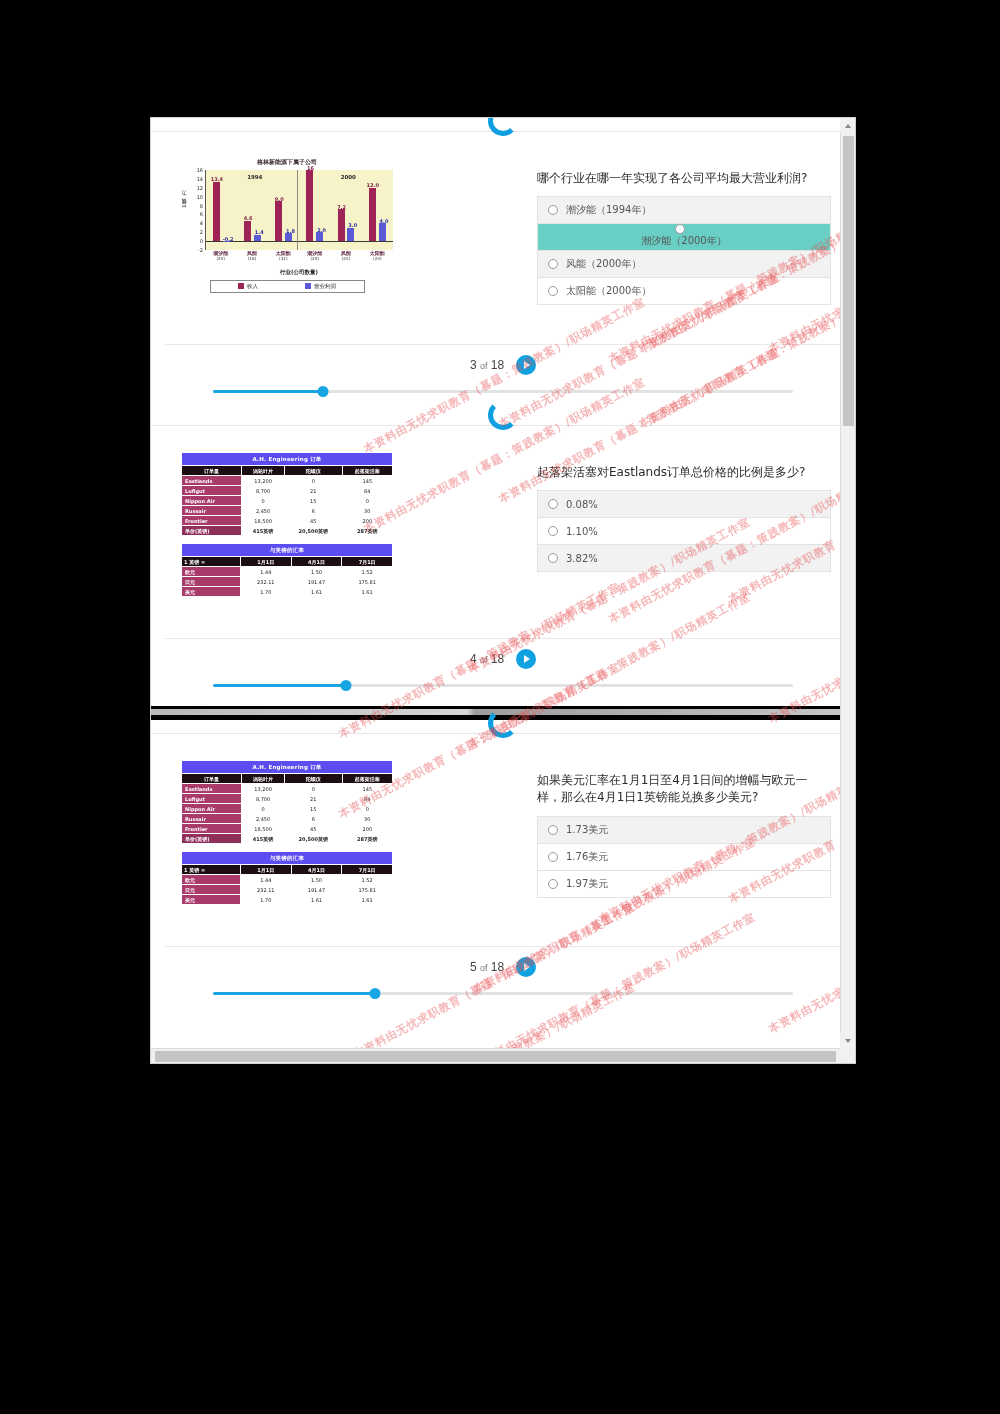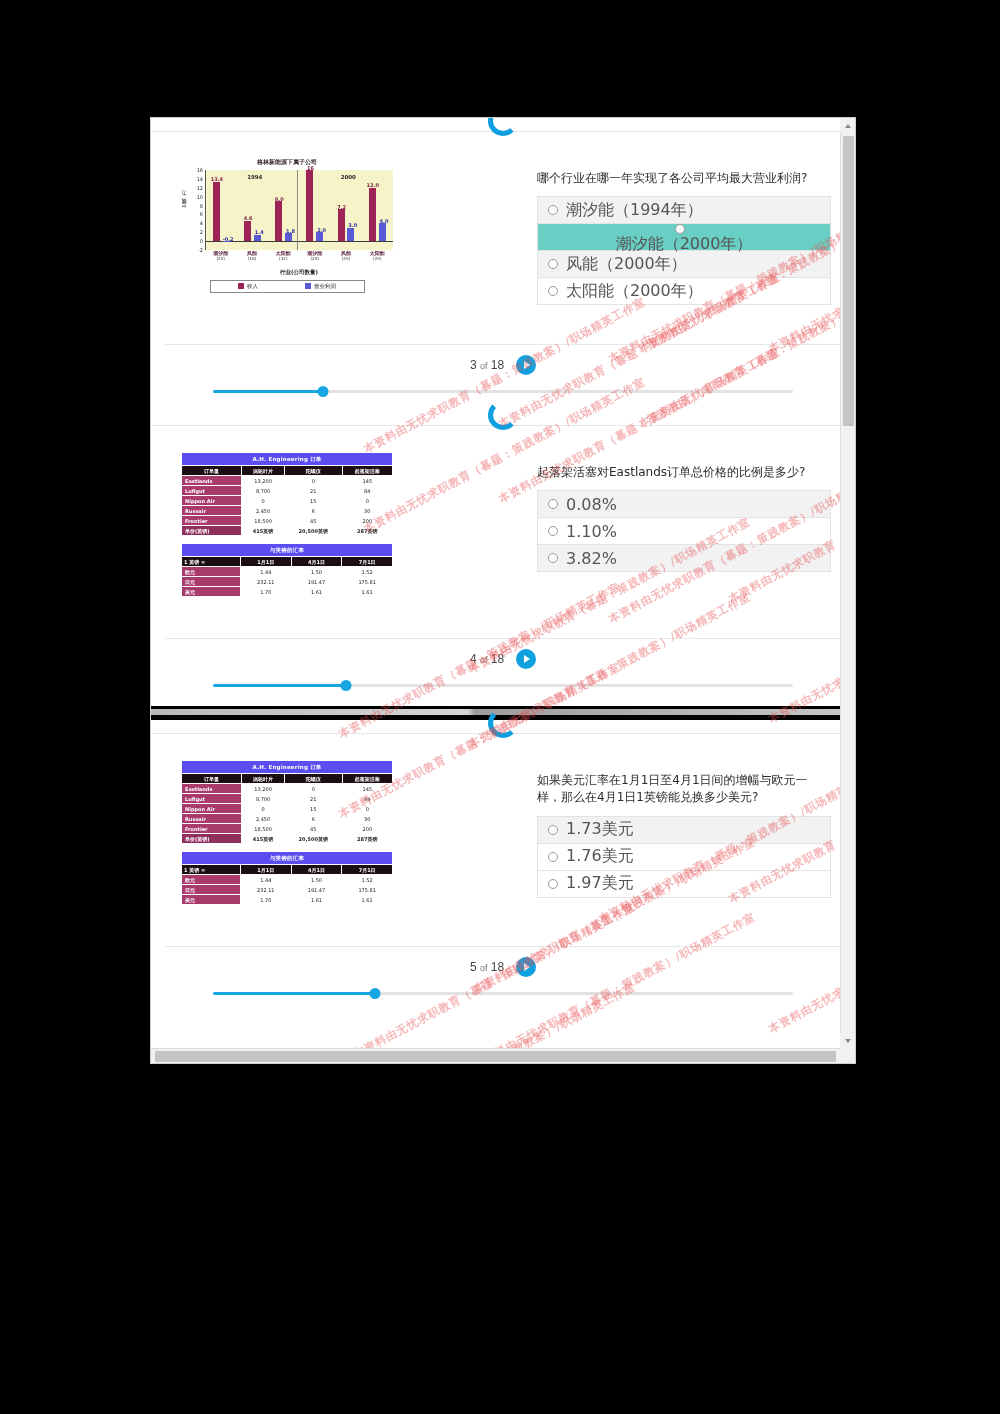--- a/index.html
+++ b/index.html
@@ -73,21 +73,21 @@
     line-height: 1.45;
     margin-bottom: 9px;
     font-family: "DejaVu Sans", sans-serif;
   }
   .options { border: 1px solid #e3e3e3; border-bottom: none; }
   .opt {
     display: flex; align-items: center;
     height: 27px;
     padding: 0 10px;
     border-bottom: 1px solid #e3e3e3;
-    font-size: 16px;
+    font-size: 10px;
     color: #555;
     background: #ffffff;
     font-family: "DejaVu Sans", sans-serif;
   }
   .opt.alt { background: #f2f2f2; }
   .opt.sel { background: #69cfc4; color: #2a4f4b; }
   .radio {
     width: 10px; height: 10px;
     border-radius: 50%;
     border: 1.4px solid #9a9a9a;

